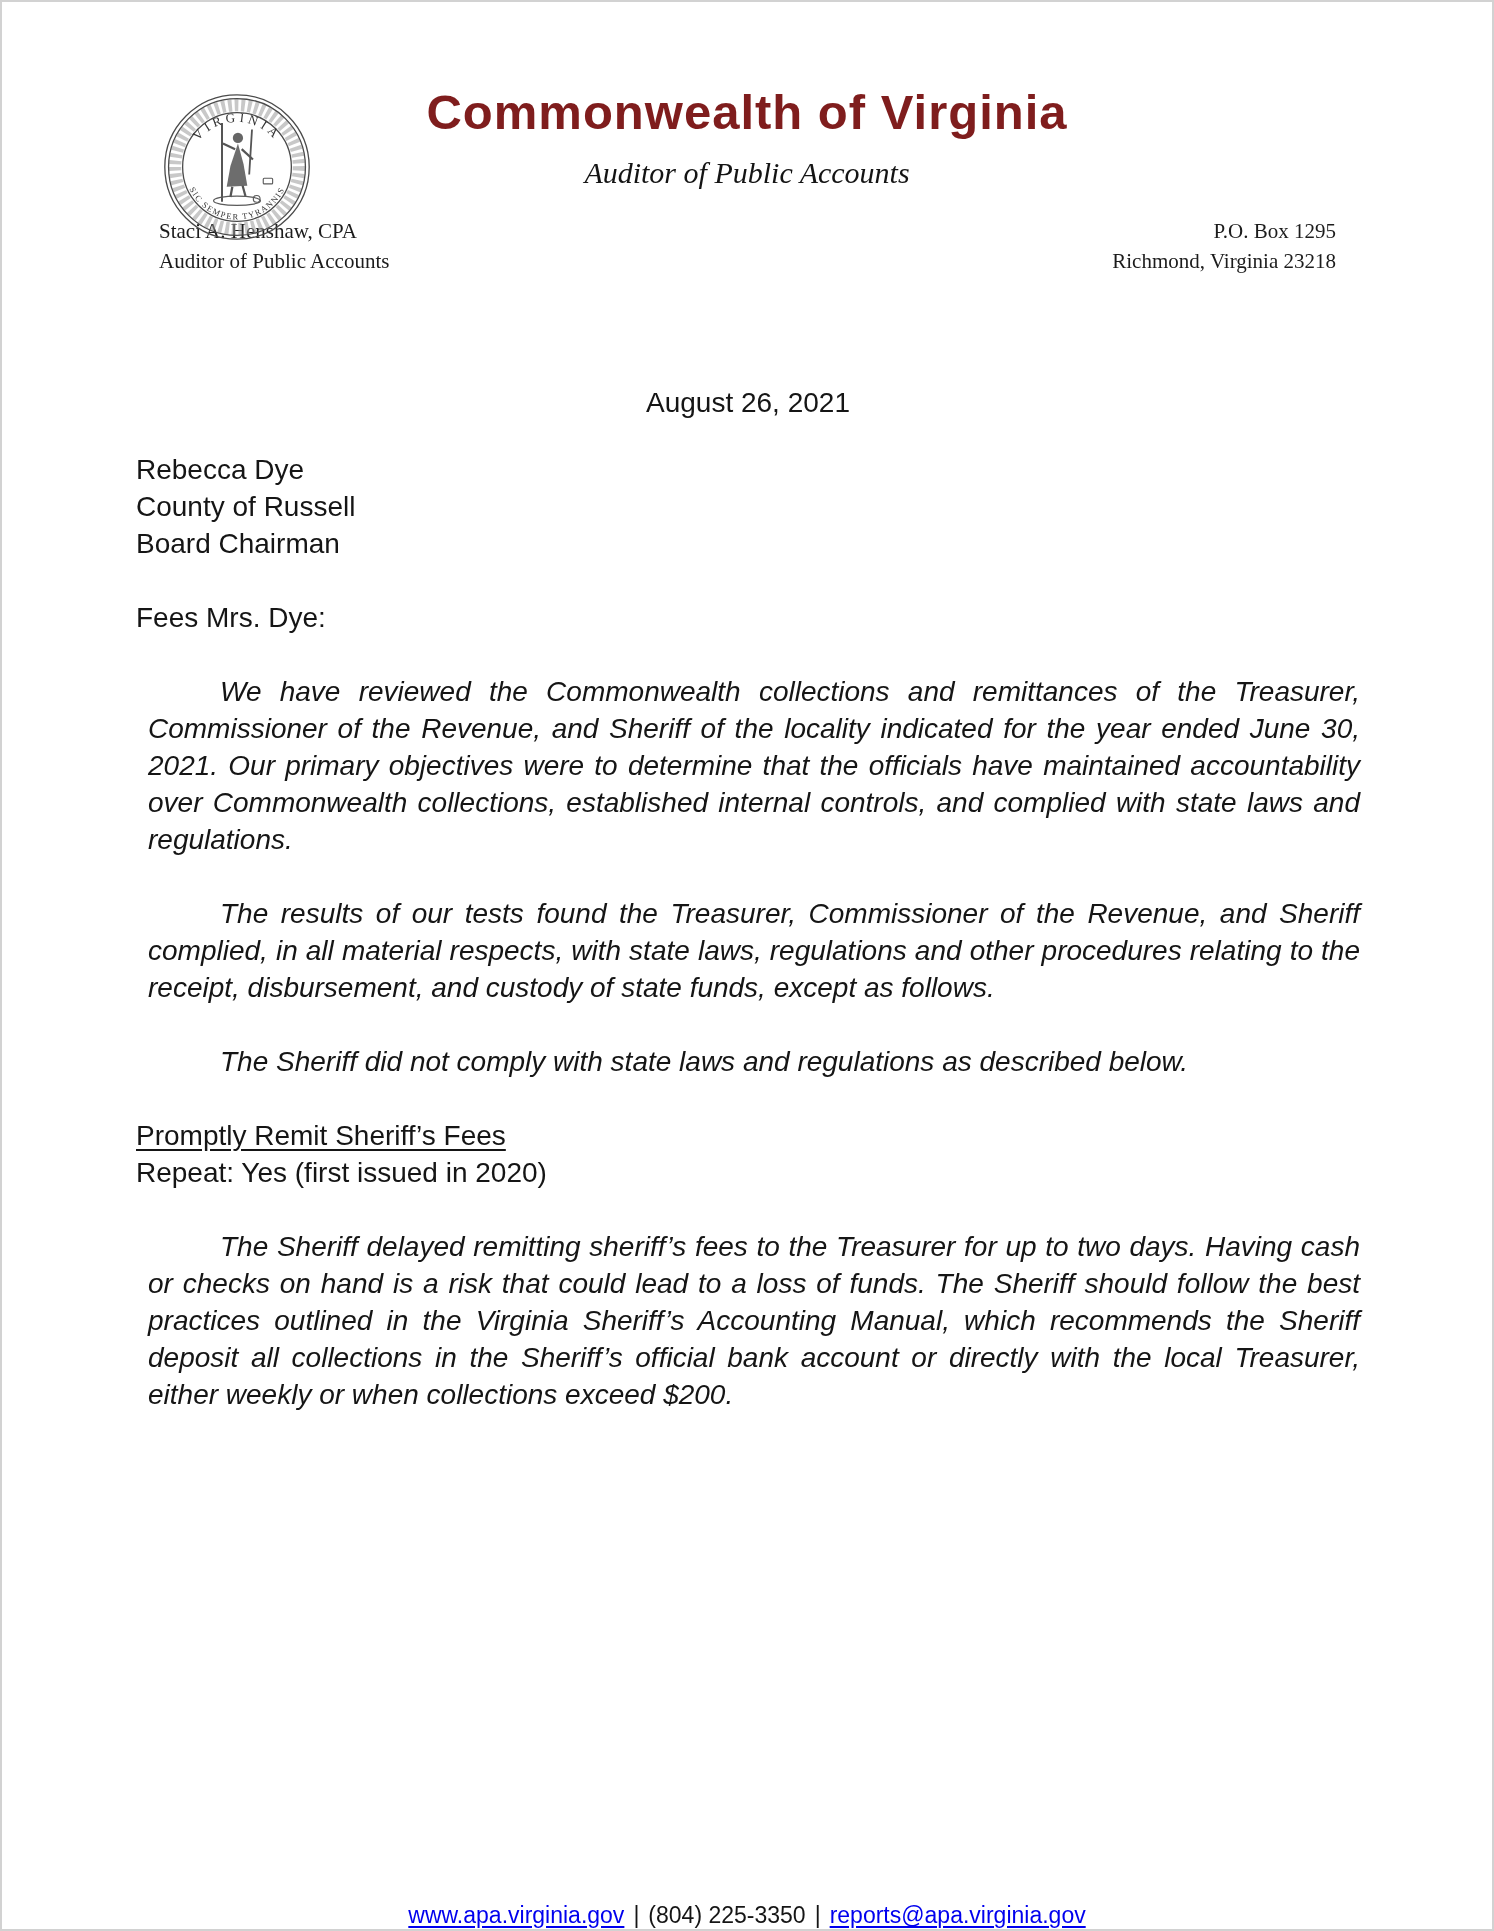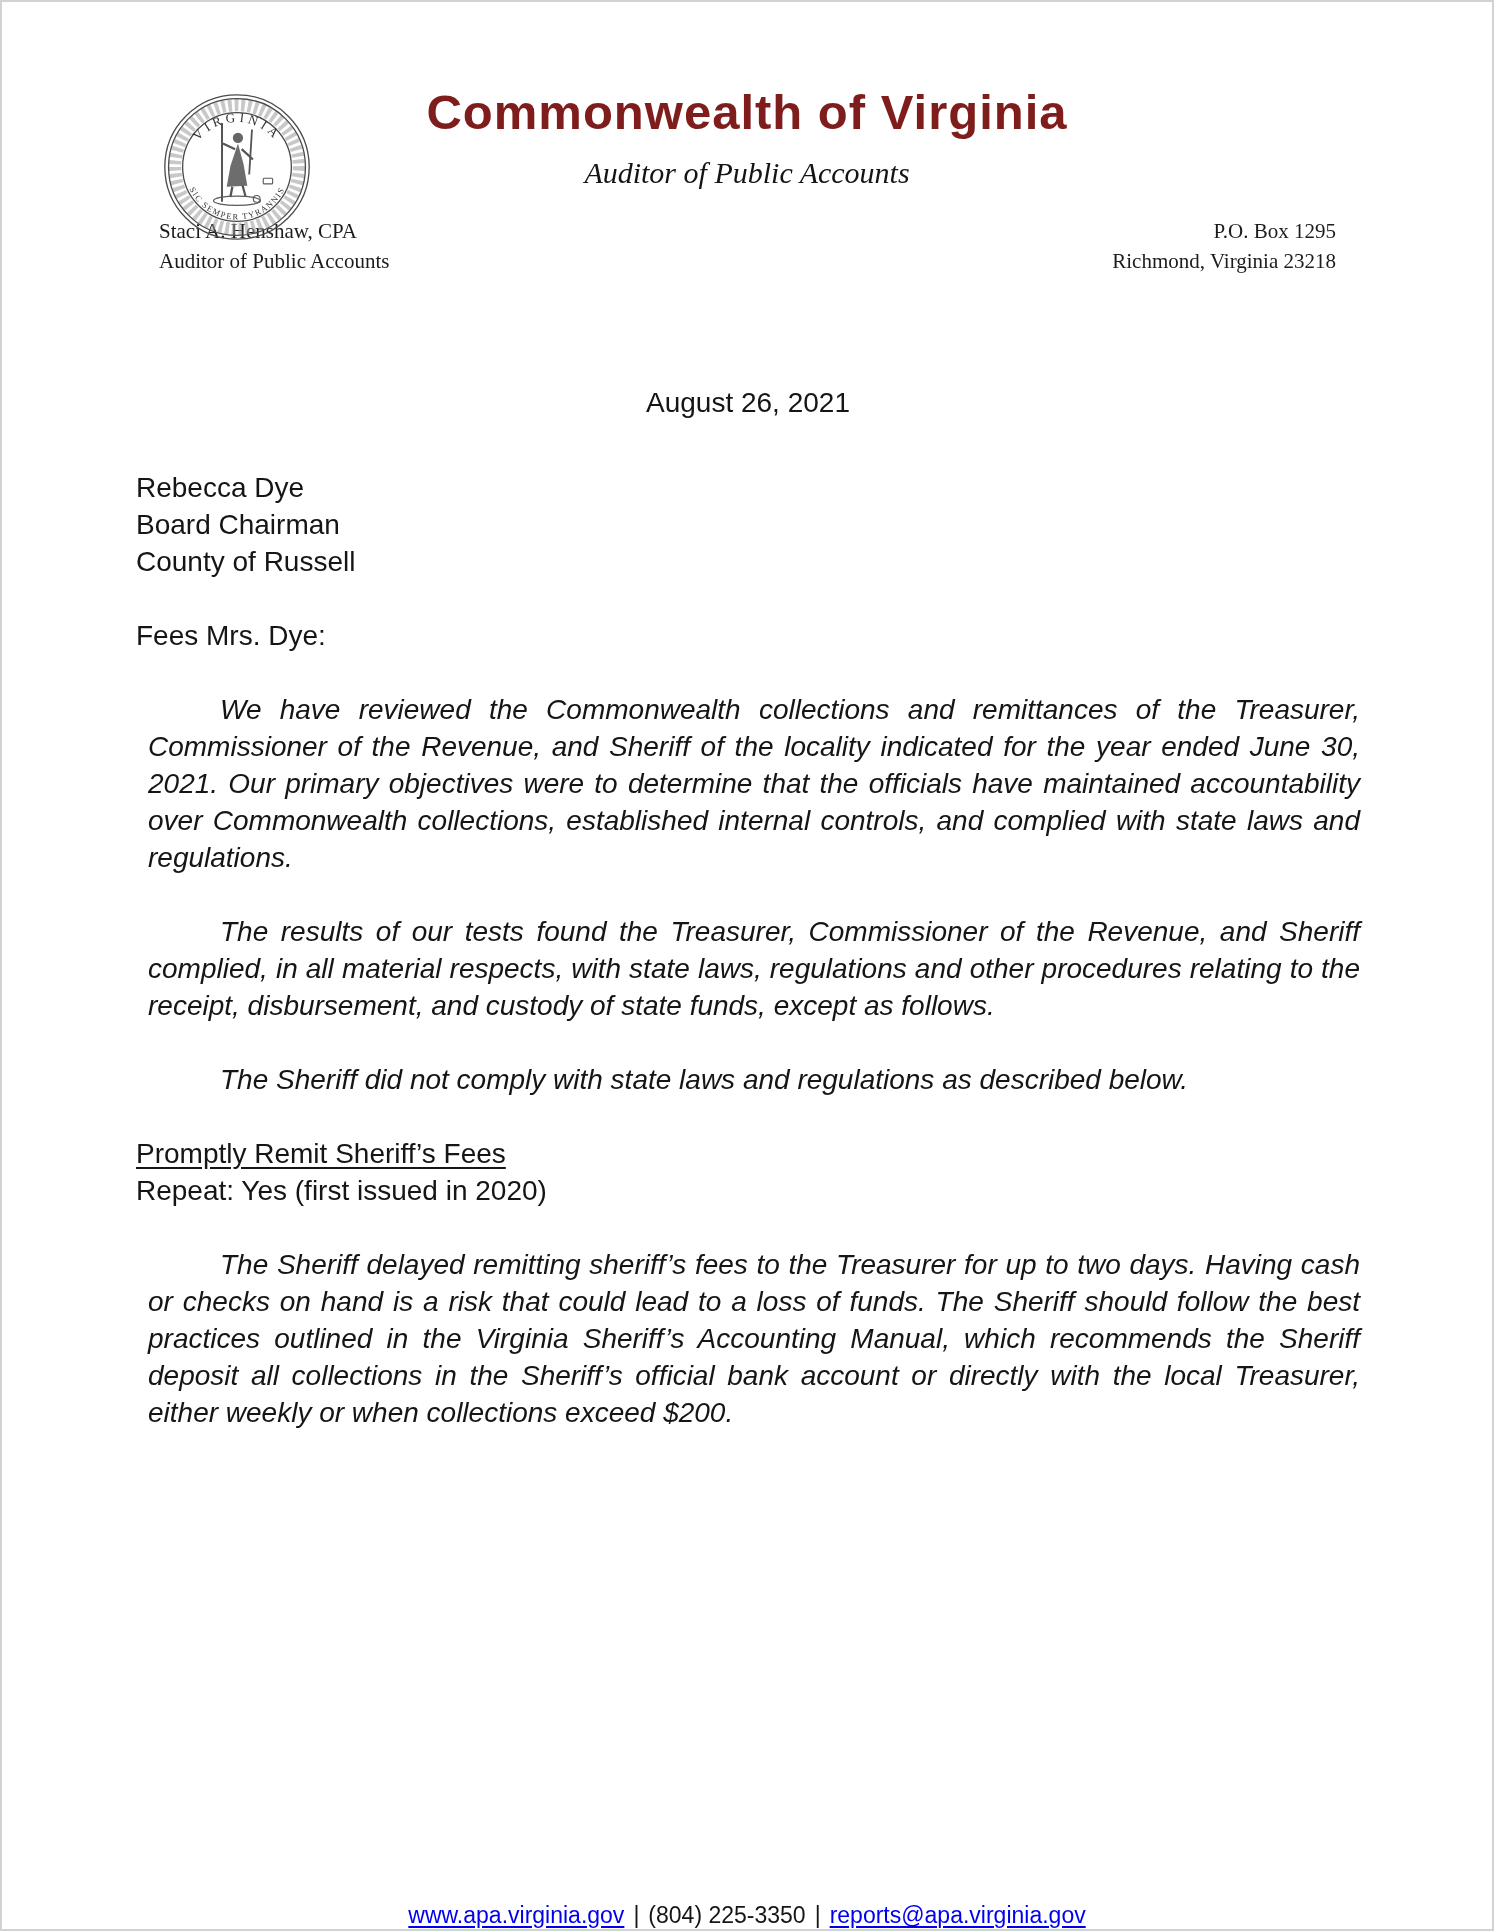--- a/index.html
+++ b/index.html
@@ -32,21 +32,21 @@
     display:flex; justify-content:space-between;
     padding:26px 156px 0 157px;
     font-family:"Liberation Serif", serif;
     font-size:21px; line-height:1.43; color:#1c1c1c;
   }
   .header-right { text-align:right; }
 
   
   .letter { padding:0 132px 0 134px; font-size:28px; line-height:37px; }
   .date-line { text-align:center; margin-top:108px; }
-  .recipient-block { margin-top:48px; }
+  .recipient-block { margin-top:30px; }
   .salutation { margin-top:37px; }
   .para { margin:37px 0 0 12px; text-align:justify; text-indent:72px;font-style:italic; }
   .single-line { text-align:left; }
   .finding-heading {
     margin-top:37px; font-weight:normal; text-decoration:underline;
     text-underline-offset:4px;
   }
   .repeat-line { margin:0; }
 
   
@@ -117,22 +117,22 @@
       </div>
     </div>
   </div>
 
   <div class="letter">
 
     <div class="date-line">August 26, 2021</div>
 
     <div class="recipient-block">
       <div>Rebecca Dye</div>
+      <div>County of Russell</div>
       <div>Board Chairman</div>
-      <div>County of Russell</div>
     </div>
 
     <div class="salutation">Fees Mrs. Dye:</div>
 
     <p class="para">We have reviewed the Commonwealth collections and remittances of the Treasurer, Commissioner of the Revenue, and Sheriff of the locality indicated for the year ended June 30, 2021.  Our primary objectives were to determine that the officials have maintained accountability over Commonwealth collections, established internal controls, and complied with state laws and regulations.</p>
 
     <p class="para">The results of our tests found the Treasurer, Commissioner of the Revenue, and Sheriff complied, in all material respects, with state laws, regulations and other procedures relating to the receipt, disbursement, and custody of state funds, except as follows.</p>
 
     <p class="para single-line">The Sheriff did not comply with state laws and regulations as described below.</p>
 

